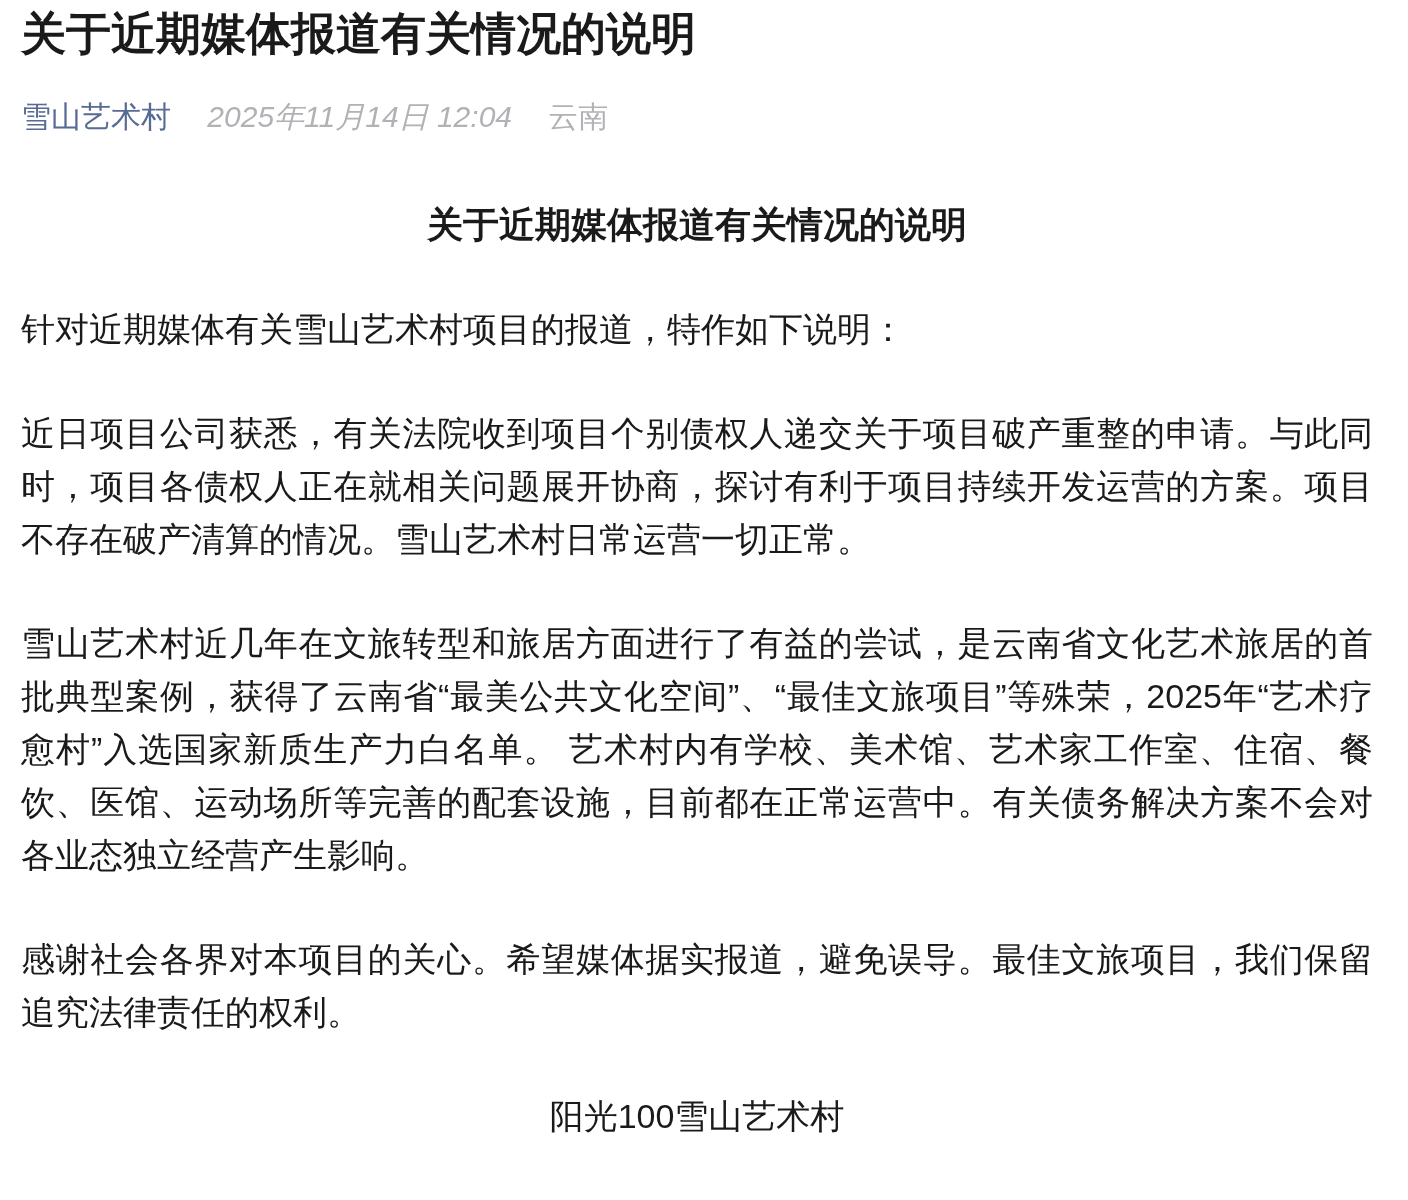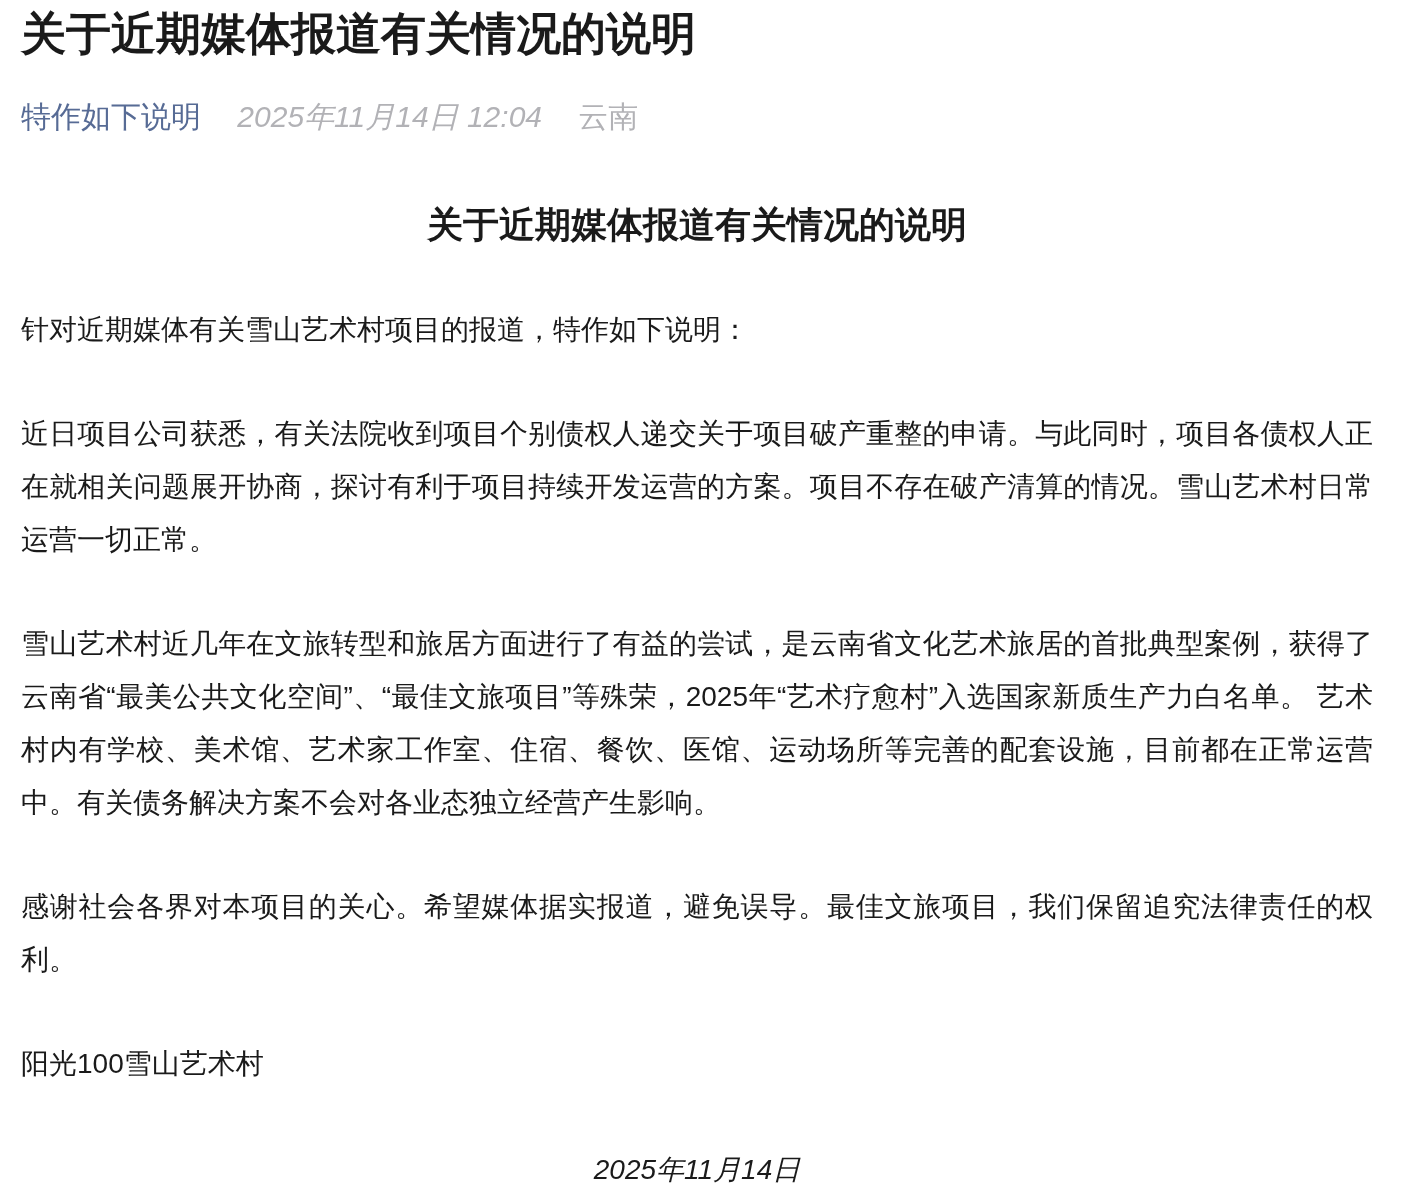--- a/index.html
+++ b/index.html
@@ -42,51 +42,51 @@
   }
   .meta .region {
     color: var(--meta-color, #b2b2b6);
   }
   .article {
     margin-top: 62px;
     color: var(--text-color, #1c1c1c);
   }
   .article p {
     margin: 0 0 51px 0;
-    font-size: 28px;
+    font-size: 34px;
     line-height: 53px;
     text-align: justify;
     color: var(--text-color, #1c1c1c);
   }
   .article p.heading {
     text-align: center;
     font-weight: 700;
     font-size: 36px;
     line-height: 52px;
     margin-bottom: 52px;
   }
   .article p.signature {
-    text-align: left;
+    text-align: center;
     margin-bottom: 53px;
   }
   .article p.pub-date {
     text-align: center;
     margin-bottom: 0;
     font-style: italic;
   }
 </style>
 </head>
 <body>
 
 <div class="page">
 
   <h1 class="title">关于近期媒体报道有关情况的说明</h1>
 
   <div class="meta">
-    <a class="account">特作如下说明</a>
+    <a class="account">雪山艺术村</a>
     <span class="date">2025年11月14日 12:04</span>
     <span class="region">云南</span>
   </div>
 
   <div class="article">
     <p class="heading">关于近期媒体报道有关情况的说明</p>
 
     <p>针对近期媒体有关雪山艺术村项目的报道，特作如下说明：</p>
 
     <p>近日项目公司获悉，有关法院收到项目个别债权人递交关于项目破产重整的申请。与此同时，项目各债权人正在就相关问题展开协商，探讨有利于项目持续开发运营的方案。项目不存在破产清算的情况。雪山艺术村日常运营一切正常。</p>

